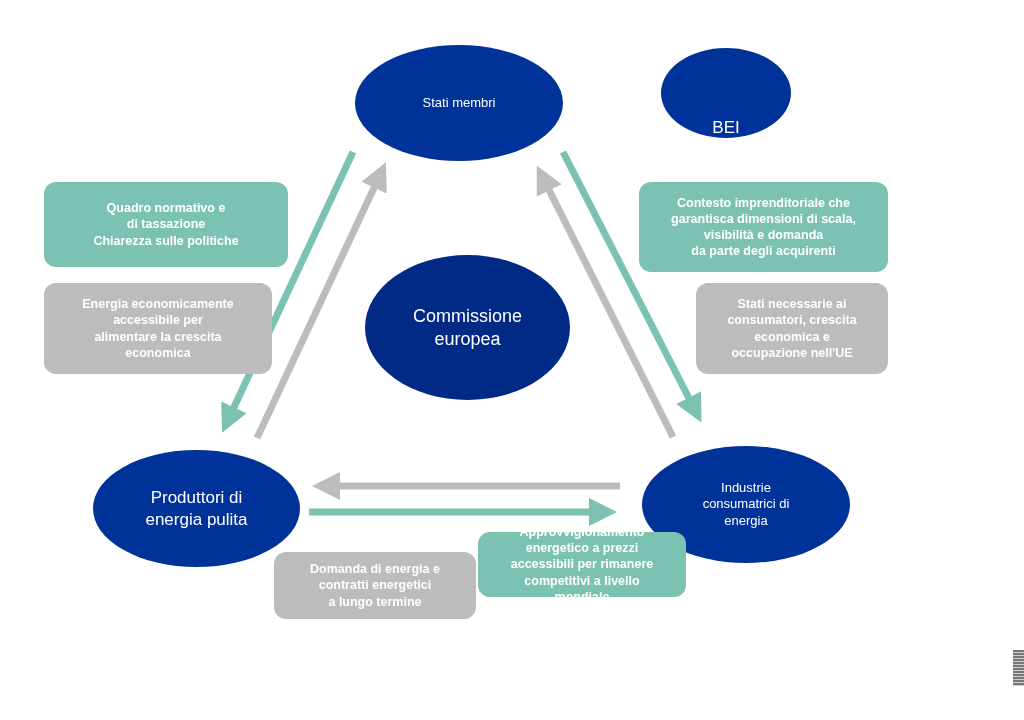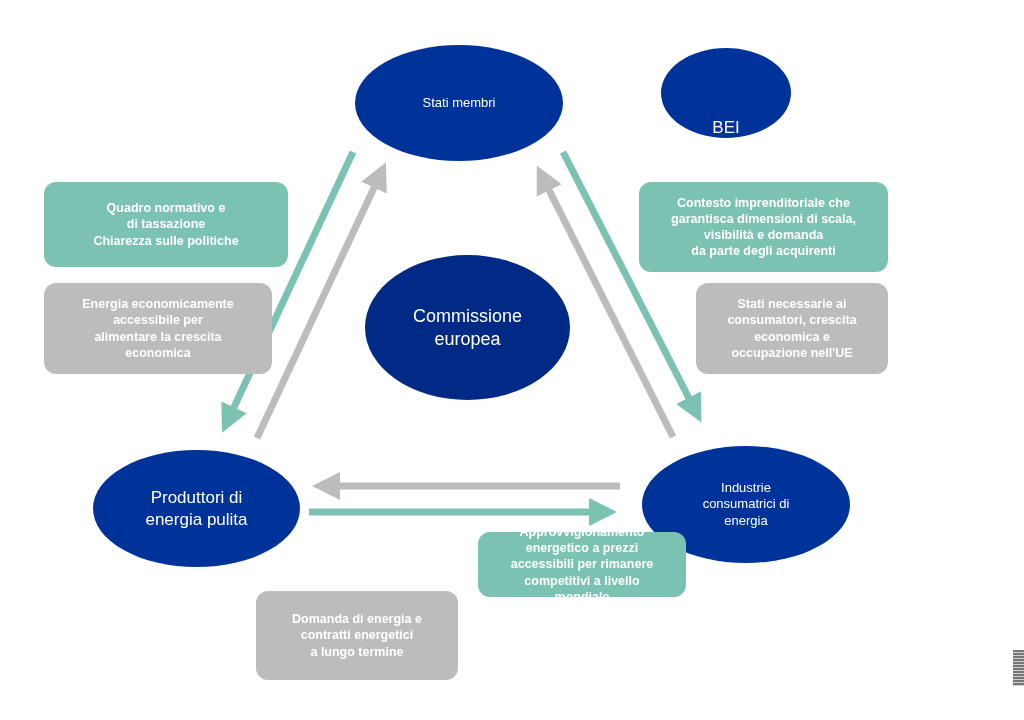--- a/index.html
+++ b/index.html
@@ -70,21 +70,21 @@
 alimentare la crescita
 economica</div>
 <div class="box teal" style="left:639px;top:182px;width:249px;height:90px;">Contesto imprenditoriale che
 garantisca dimensioni di scala,
 visibilità e domanda
 da parte degli acquirenti</div>
 <div class="box grey" style="left:696px;top:283px;width:192px;height:91px;">Stati necessarie ai
 consumatori, crescita
 economica e
 occupazione nell'UE</div>
-<div class="box grey" style="left:256px;top:552px;width:202px;height:89px;margin-top:39px;">Domanda di energia e
+<div class="box grey" style="left:274px;top:552px;width:202px;height:67px;">Domanda di energia e
 contratti energetici
 a lungo termine</div>
 <div class="box teal" style="left:478px;top:532px;width:208px;height:65px;">Approvvigionamento
 energetico a prezzi
 accessibili per rimanere
 competitivi a livello
 mondiale</div>
 
 <div class="barcode"></div>
 

